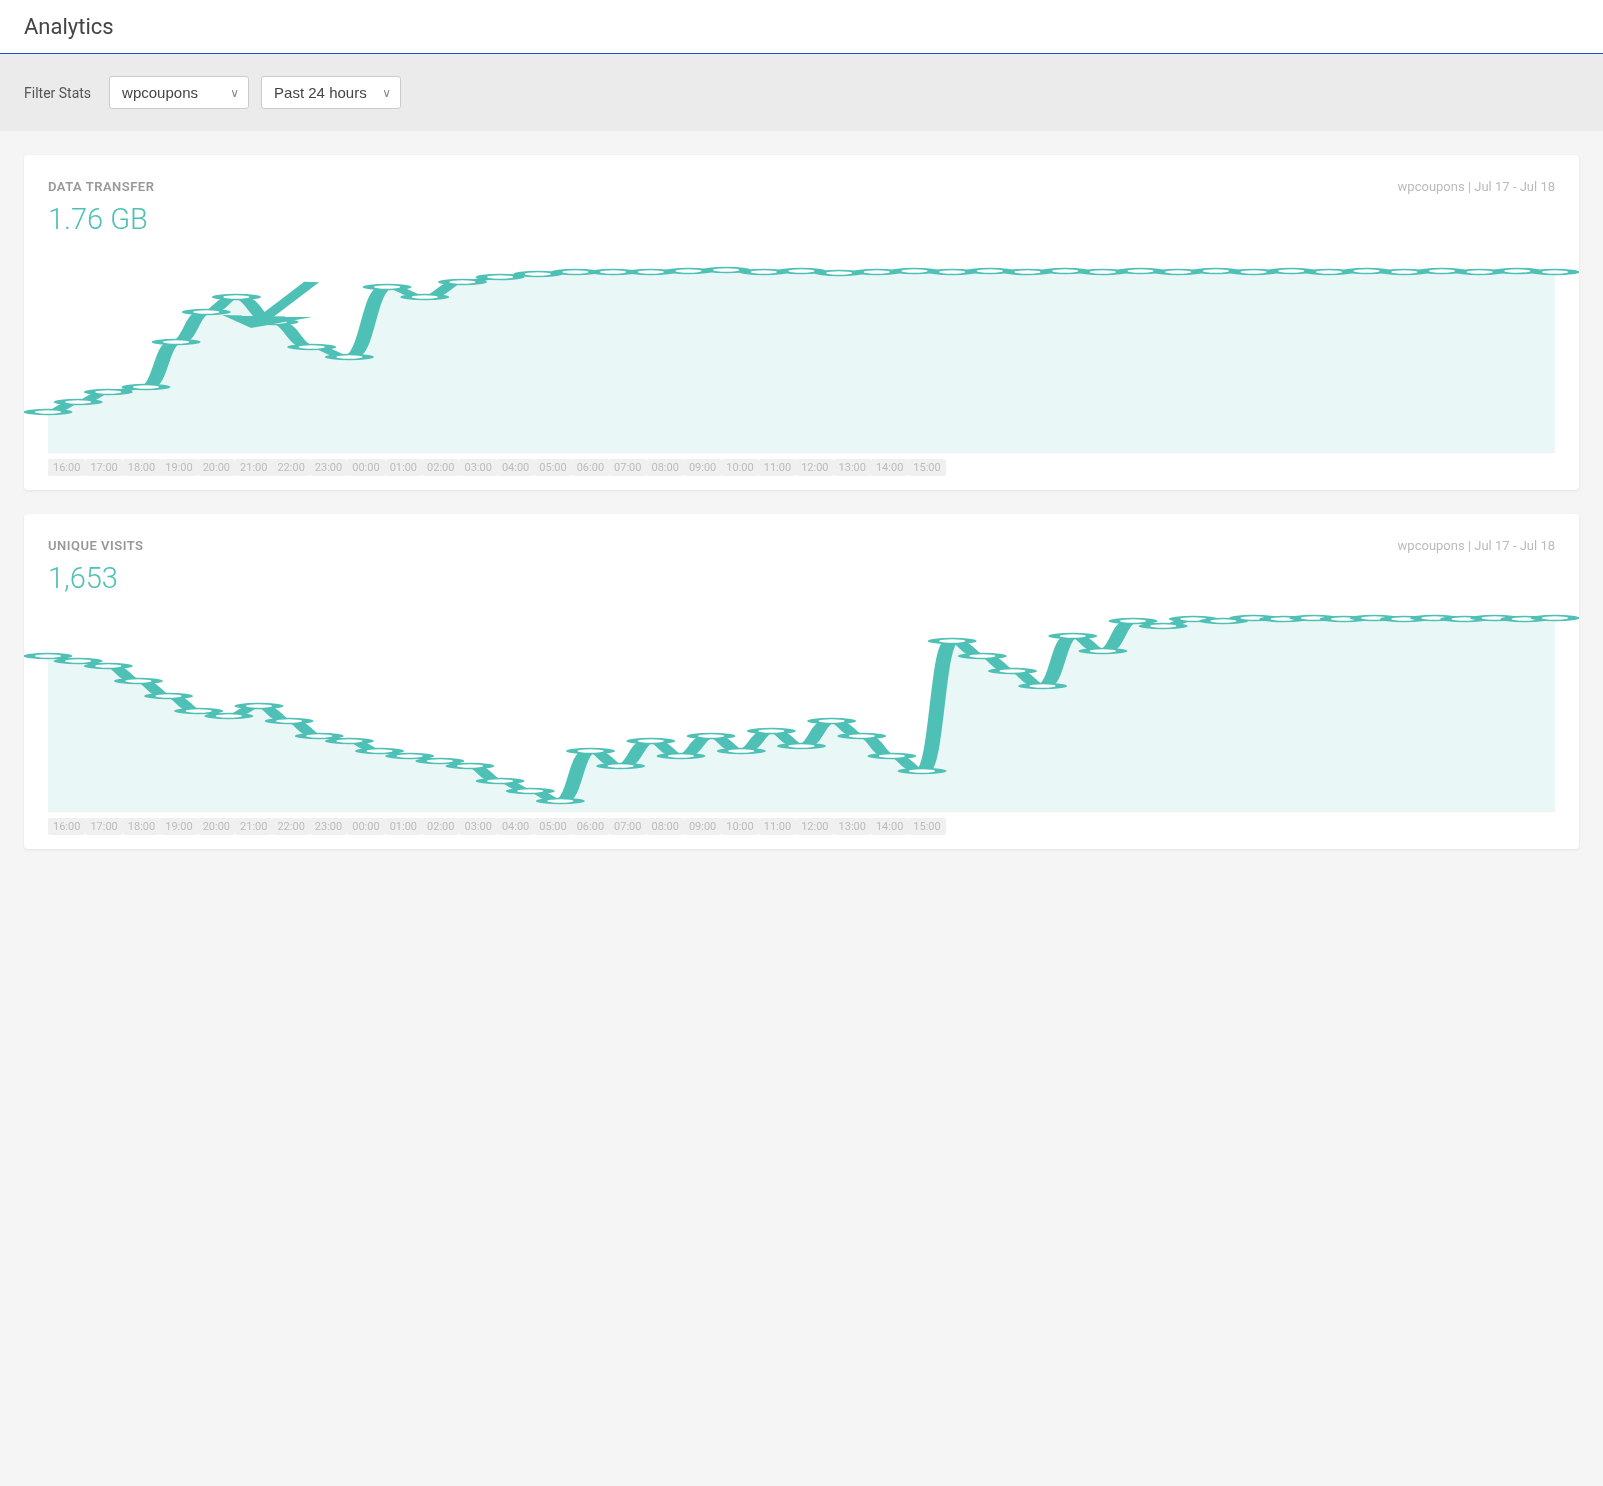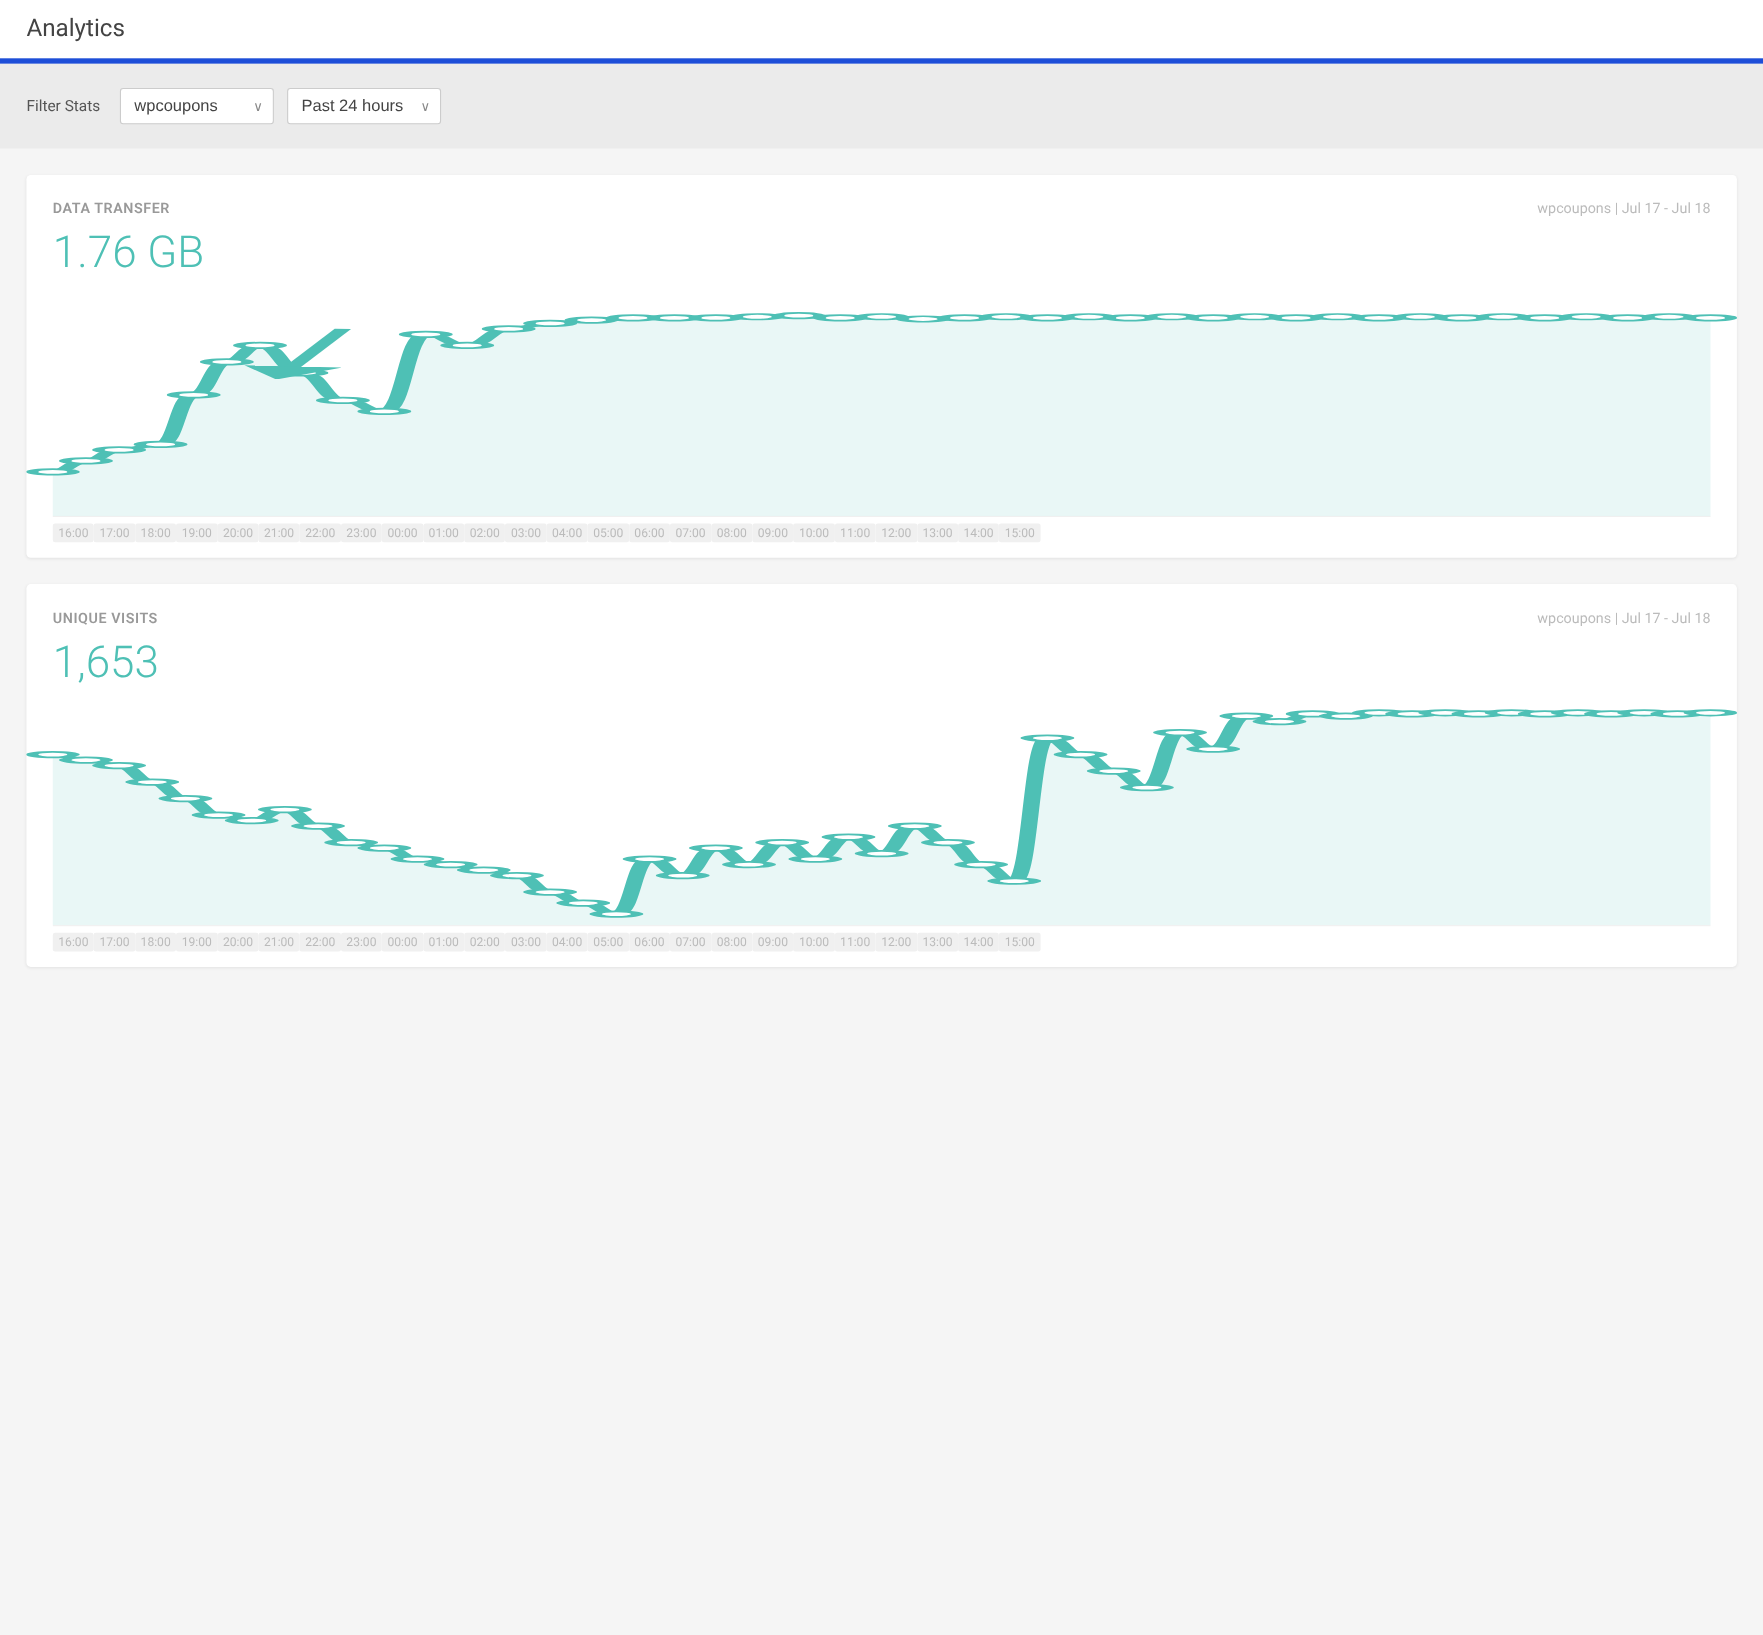--- a/index.html
+++ b/index.html
@@ -5,21 +5,21 @@
     * { box-sizing: border-box; margin: 0; padding: 0; }
     body {
       font-family: -apple-system, BlinkMacSystemFont, 'Segoe UI', Roboto, sans-serif;
       background: #f5f5f5;
       color: #333;
     }
 
     .page-header {
       background: #fff;
       padding: 14px 24px;
-      border-bottom: 5px solid #1d4ed8;
+      border-bottom: 1px solid #1d4ed8;
     }
 
     .page-title {
       font-size: 22px;
       font-weight: 400;
       color: #444;
     }
 
     .filter-bar {
       background: #ebebeb;
@@ -93,21 +93,21 @@
       text-transform: uppercase;
     }
 
     .chart-meta {
       font-size: 13px;
       color: #bbb;
       margin-left: 32px;
     }
 
     .chart-value {
-      font-size: 40px;
+      font-size: 29px;
       font-weight: 300;
       color: #4ec0b5;
       margin-bottom: 16px;
     }
 
     .chart-area {
       width: 100%;
       height: 200px;
       position: relative;
     }

